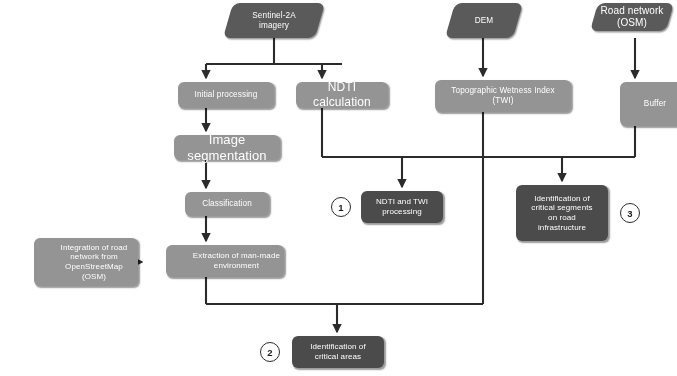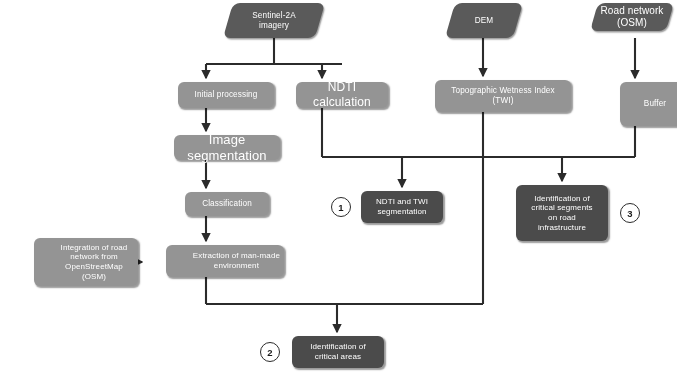--- a/index.html
+++ b/index.html
@@ -182,21 +182,21 @@
 (OSM)</span>
   </div>
 
   <div class="node rect light" style="left:146px; top:245px; width:118px; height:32px; font-size:8px;justify-content:flex-end;">
     <span class="label">Extraction of man-made
 environment</span>
   </div>
 
   <div class="node rect dark" style="left:361px; top:191px; width:82px; height:32px; font-size:8px;">
     <span class="label">NDTI and TWI
-segmentation</span>
+processing</span>
   </div>
 
   <div class="node rect dark" style="left:516px; top:185px; width:92px; height:56px; font-size:8px;">
     <span class="label">Identification of
 critical segments
 on road
 infrastructure</span>
   </div>
 
   <div class="node rect dark" style="left:292px; top:336px; width:92px; height:32px; font-size:8px;">

